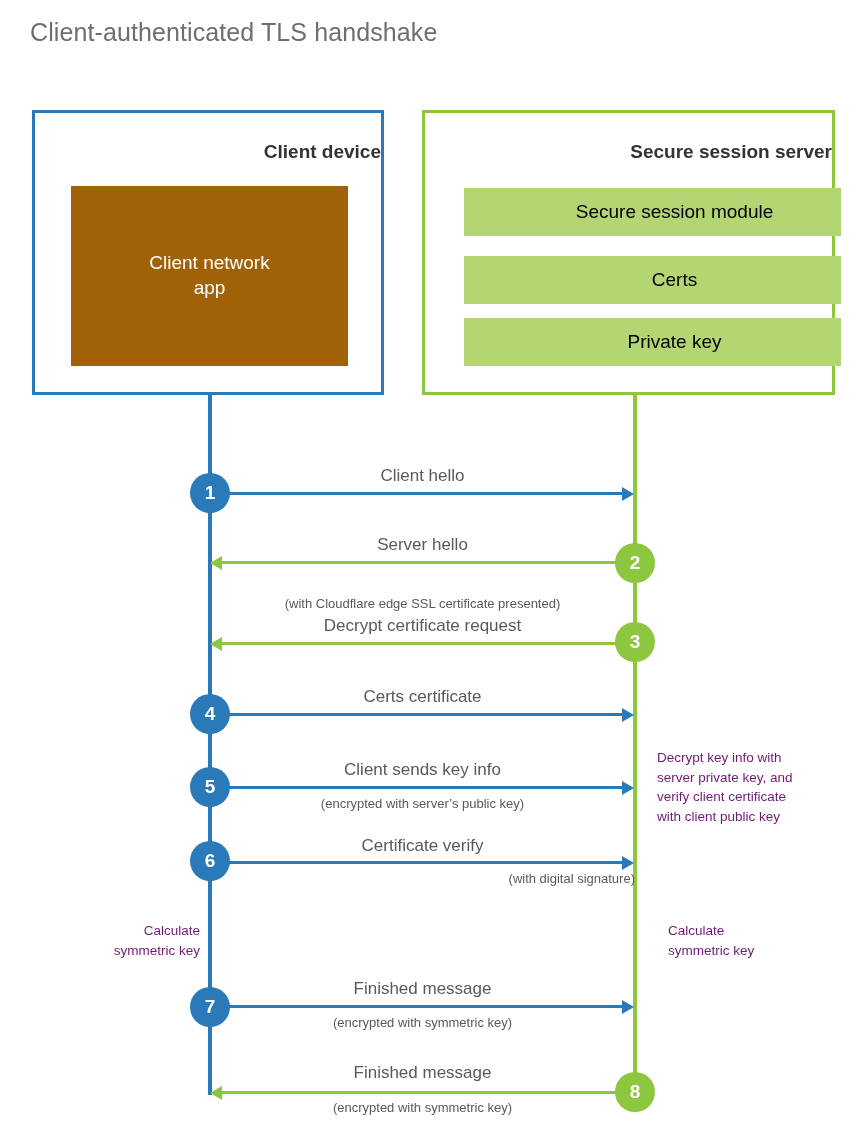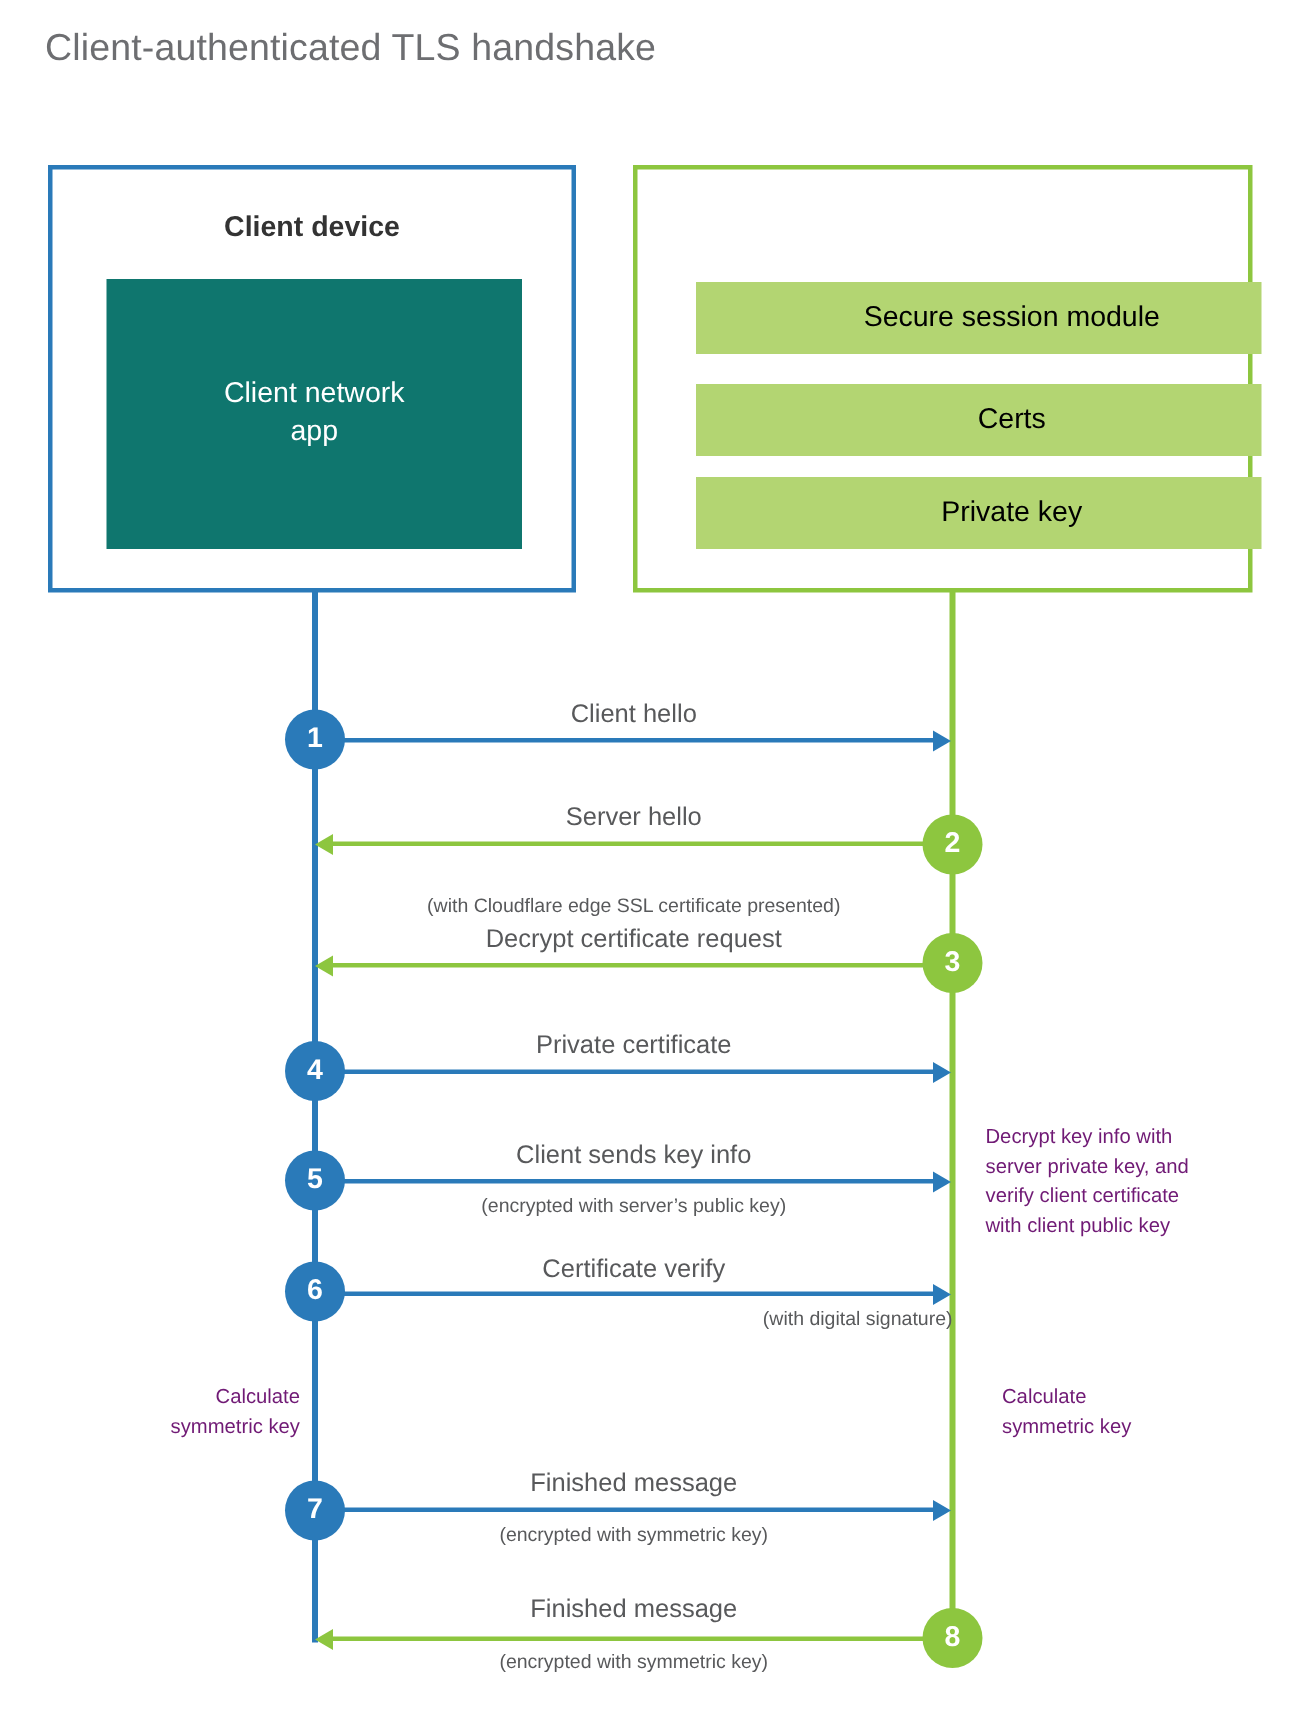--- a/index.html
+++ b/index.html
@@ -46,34 +46,34 @@
     top: 110px;
     width: 413px;
     height: 285px;
     border: 3px solid #8dc63f;
   }
   .actor-title {
     position: absolute;
     left: 0;
     right: 0;
     top: 28px;
-    text-align: center;
+    text-align: right;
     font-size: 19px;
     font-weight: bold;
     color: #333333;
   }
 
   
   #client-app-block {
     position: absolute;
     left: 36px;
     top: 73px;
     width: 277px;
     height: 180px;
-    background: #0f766e;
+    background: #a16207;
     color: #ffffff;
     font-size: 19px;
     display: flex;
     align-items: center;
     justify-content: center;
     text-align: center;
     line-height: 1.3;
   }
   .server-block {
     position: absolute;
@@ -205,20 +205,21 @@
   <div class="actor-title">Client device</div>
   <div id="client-app-block">
     <span>
       <span>Client network</span><br>
       <span>app</span>
     </span>
   </div>
 </div>
 
 <div class="actor-box" id="secure-server-box">
+  <div class="actor-title">Secure session server</div>
   <div class="server-block" id="server-block-0">Secure session module</div>
   <div class="server-block" id="server-block-1">Certs</div>
   <div class="server-block" id="server-block-2">Private key</div>
 </div>
 
 <div class="lifeline" id="client-lifeline"></div>
 <div class="lifeline" id="server-lifeline"></div>
 
 <div class="msg-label" style="left:210px; top:466px; width:425px;">Client hello</div>
 <div class="arrow blue right" style="left:210px; top:492px; width:413px;">
@@ -232,21 +233,21 @@
   </div>
 <div class="msg-sub" style="left:210px; top:596px; width:425px;">(with Cloudflare edge SSL certificate presented)</div>
 <div class="step-circle server" style="top:543px;">2</div>
 
 <div class="msg-label" style="left:210px; top:616px; width:425px;">Decrypt certificate request</div>
 <div class="arrow green left" style="left:221px; top:642px; width:414px;">
     <span class="head"></span>
   </div>
 <div class="step-circle server" style="top:622px;">3</div>
 
-<div class="msg-label" style="left:210px; top:687px; width:425px;">Private certificate</div>
+<div class="msg-label" style="left:210px; top:687px; width:425px;">Certs certificate</div>
 <div class="arrow blue right" style="left:210px; top:713px; width:413px;">
     <span class="head"></span>
   </div>
 <div class="step-circle client" style="top:694px;">4</div>
 
 <div class="msg-label" style="left:210px; top:760px; width:425px;">Client sends key info</div>
 <div class="arrow blue right" style="left:210px; top:786px; width:413px;">
     <span class="head"></span>
   </div>
 <div class="msg-sub" style="left:210px; top:796px; width:425px;">(encrypted with server’s public key)</div>

